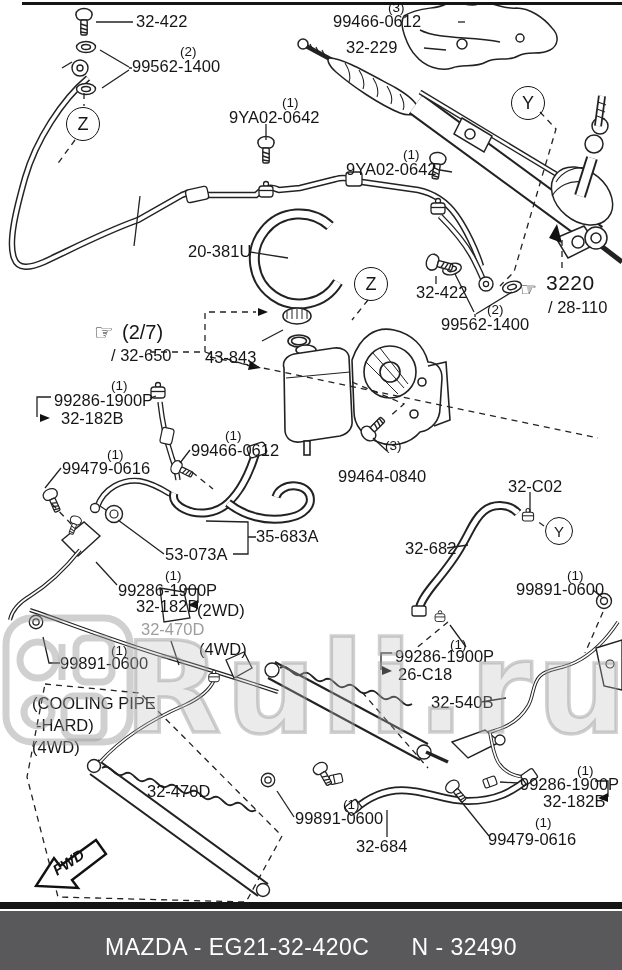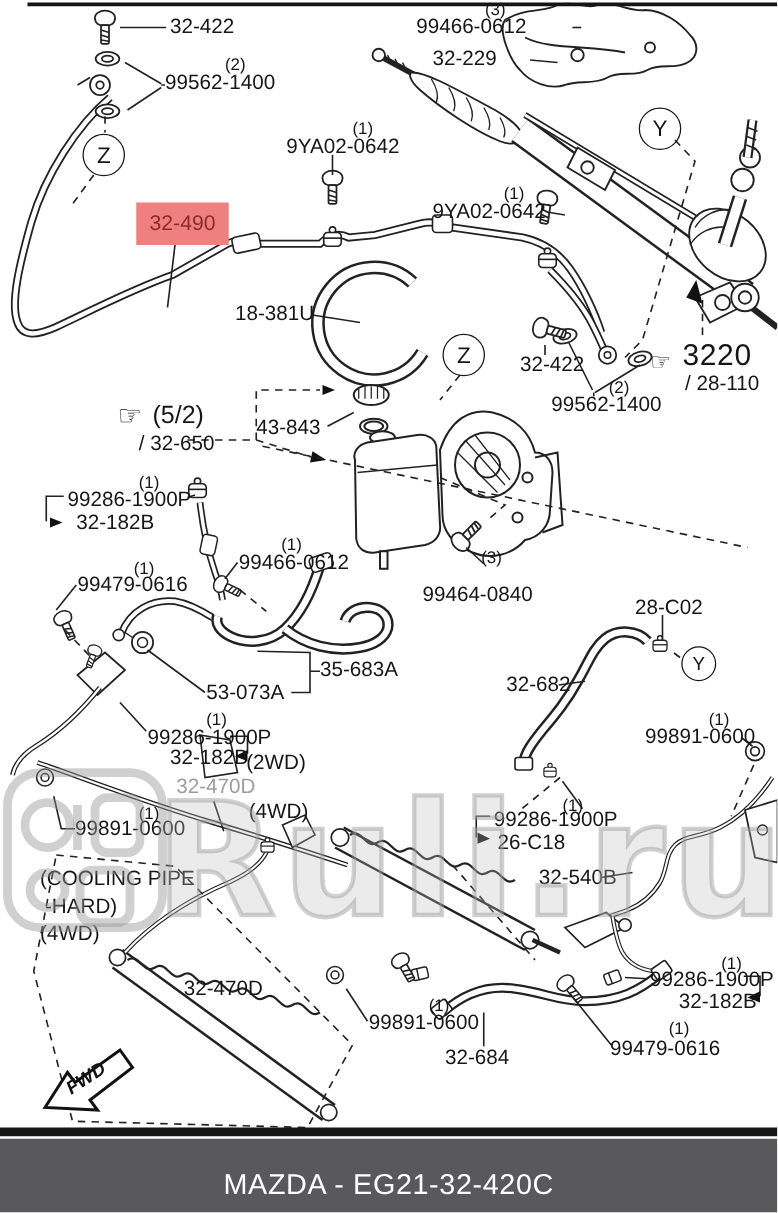--- a/index.html
+++ b/index.html
@@ -2,21 +2,21 @@
 <html><head>
 <meta charset="utf-8">
 <style>
   html,body{margin:0;padding:0;background:#fff;}
   #stage{position:relative;width:622px;height:970px;background:#ffffff;overflow:hidden;
          font-family:"Liberation Sans",sans-serif;}
   #art{position:absolute;left:0;top:0;z-index:10;}
   .lb{position:absolute;font-size:16.5px;color:#161616;white-space:nowrap;z-index:30;line-height:1.05;}
   .qty{font-size:13.5px;}
   .dim{color:#9d9d9d;}
-  .big{font-size:24px;letter-spacing:0.5px;}
+  .big{font-size:21px;letter-spacing:0.5px;}
   .ref{font-size:20px;}
   .viewc{position:absolute;border:1.7px solid #161616;border-radius:50%;display:flex;align-items:center;
          justify-content:center;font-size:18px;color:#161616;z-index:30;background:transparent;}
   .hand{position:absolute;font-size:19px;color:#161616;z-index:30;}
   .hl{position:absolute;left:109px;top:162px;width:74px;height:34px;background:#f08080;z-index:25;
       display:flex;align-items:center;justify-content:center;color:#8b2b2b;font-size:17px;}
   .topline{position:absolute;left:22px;top:2px;width:600px;height:3px;background:#151515;z-index:15;}
   .sepline{position:absolute;left:0;top:902px;width:622px;height:7px;background:#151515;z-index:15;}
   .footer{position:absolute;left:0;top:911px;width:622px;height:72px;background:#59595b;z-index:20;
           display:flex;align-items:center;justify-content:center;gap:42px;}
@@ -305,52 +305,51 @@
   <div class="lb qty" style="left:180px;top:45px">(2)</div>
   <div class="lb" style="left:132px;top:58px">99562-1400</div>
   <div class="lb qty" style="left:388px;top:1px">(3)</div>
   <div class="lb" style="left:333px;top:13px">99466-0612</div>
   <div class="lb" style="left:346px;top:39px">32-229</div>
   <div class="lb qty" style="left:282px;top:96px">(1)</div>
   <div class="lb" style="left:229px;top:109px">9YA02-0642</div>
   <div class="lb qty" style="left:403px;top:148px">(1)</div>
   <div class="lb" style="left:346px;top:161px">9YA02-0642</div>
 
-  <div class="hl">32-490</div>
-
-  <div class="lb" style="left:188px;top:243px">18-381U</div>
+
+  <div class="lb" style="left:188px;top:243px">20-381U</div>
   <div class="lb" style="left:416px;top:284px">32-422</div>
   <div class="lb qty" style="left:487px;top:303px">(2)</div>
   <div class="lb" style="left:441px;top:316px">99562-1400</div>
   <div class="lb big" style="left:546px;top:272px">3220</div>
   <div class="lb" style="left:548px;top:299px">/ 28-110</div>
 
   <div class="hand" style="left:520px;top:278px">☞</div>
   <div class="hand" style="left:94px;top:320px;font-size:22px">☞</div>
-  <div class="lb ref" style="left:122px;top:322px">(5/2)</div>
+  <div class="lb ref" style="left:122px;top:322px">(2/7)</div>
   <div class="lb" style="left:111px;top:347px">/ 32-650</div>
-  <div class="lb" style="left:205px;top:334px">43-843</div>
+  <div class="lb" style="left:205px;top:349px">43-843</div>
 
   <div class="lb qty" style="left:111px;top:379px">(1)</div>
   <div class="lb" style="left:54px;top:392px">99286-1900P</div>
   <div class="lb" style="left:61px;top:410px">32-182B</div>
   <div class="lb qty" style="left:225px;top:429px">(1)</div>
   <div class="lb" style="left:191px;top:442px">99466-0612</div>
   <div class="lb qty" style="left:107px;top:448px">(1)</div>
   <div class="lb" style="left:62px;top:460px">99479-0616</div>
   <div class="lb qty" style="left:385px;top:439px">(3)</div>
   <div class="lb" style="left:338px;top:468px">99464-0840</div>
 
   <div class="lb" style="left:256px;top:528px">35-683A</div>
   <div class="lb" style="left:165px;top:546px">53-073A</div>
   <div class="lb qty" style="left:165px;top:569px">(1)</div>
   <div class="lb" style="left:118px;top:582px">99286-1900P</div>
   <div class="lb" style="left:136px;top:598px">32-182B</div>
 
-  <div class="lb" style="left:508px;top:478px">28-C02</div>
+  <div class="lb" style="left:508px;top:478px">32-C02</div>
   <div class="lb" style="left:405px;top:540px">32-682</div>
   <div class="lb qty" style="left:567px;top:569px">(1)</div>
   <div class="lb" style="left:516px;top:581px">99891-0600</div>
 
   <div class="lb" style="left:197px;top:602px">(2WD)</div>
   <div class="lb dim" style="left:141px;top:621px">32-470D</div>
   <div class="lb" style="left:199px;top:641px">(4WD)</div>
   <div class="lb qty" style="left:111px;top:644px">(1)</div>
   <div class="lb" style="left:60px;top:655px">99891-0600</div>
 
@@ -388,15 +387,16 @@
         <circle cx="38" cy="712" r="14"></circle>
         <rect x="64" y="696" width="40" height="42" rx="10"></rect>
       </g>
     </svg>
     <div class="wmtext">Ruli.ru</div>
   </div>
 
   <div class="sepline"></div>
   <div class="footer">
     <span>MAZDA - EG21-32-420C</span>
+    <span>N - 32490</span>
   </div>
 
 </div>
 
 </body></html>

